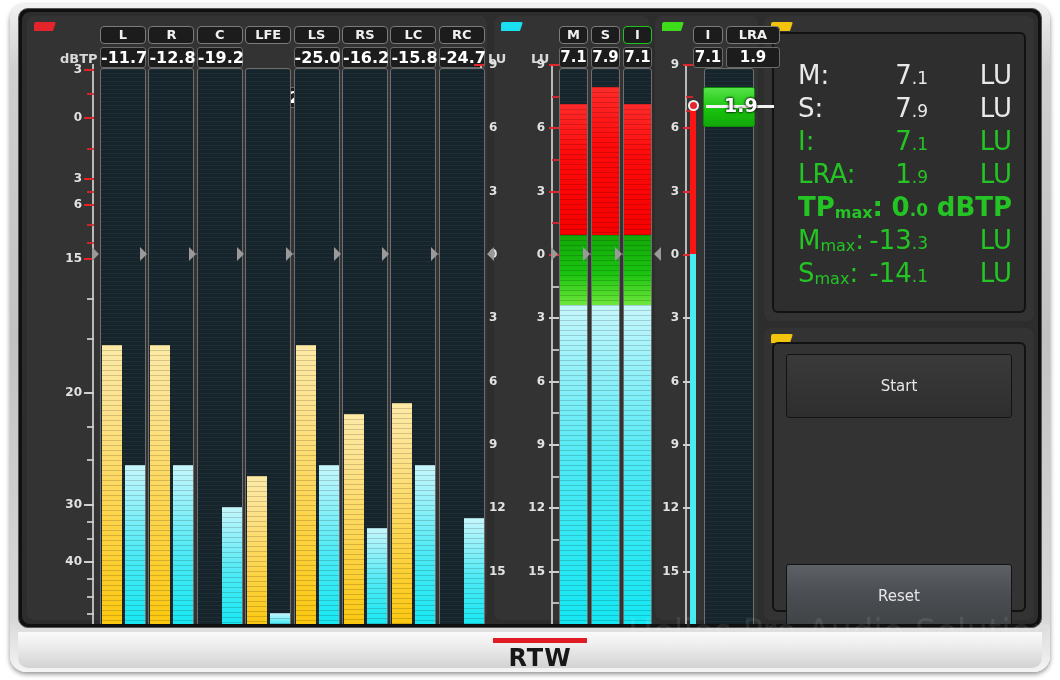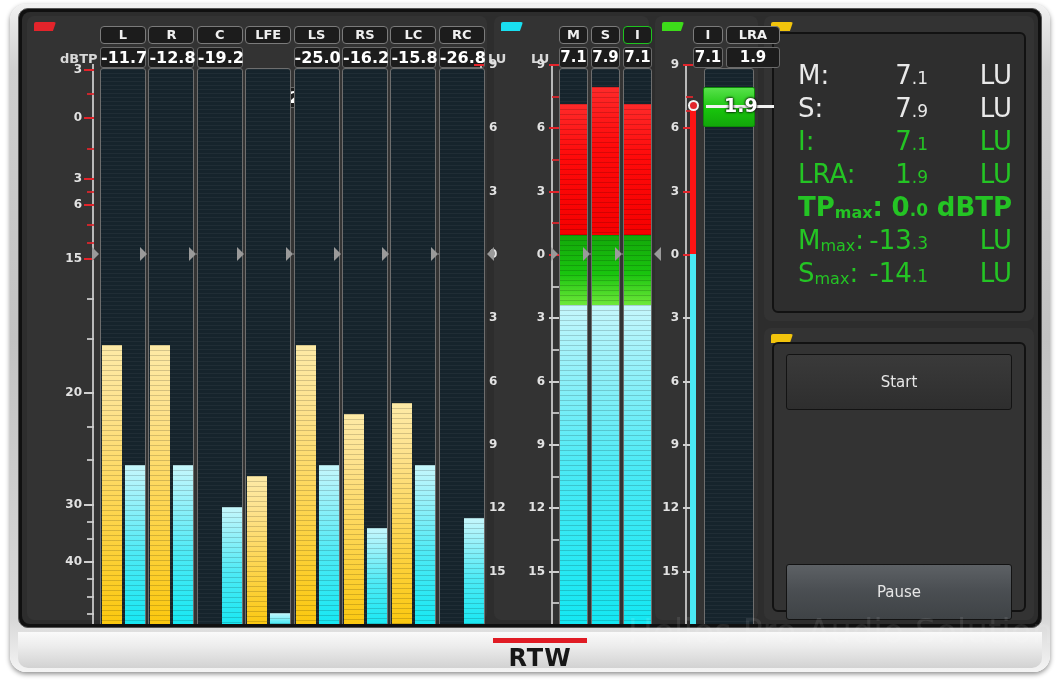--- a/index.html
+++ b/index.html
@@ -114,21 +114,21 @@
   .frac { font-size:17px; }
   .sub  { font-size:16px; vertical-align:-2px; }
   .c-white { color:#e9e9e9; }
   .c-green { color:#24c424; }
 
   
   .btnpanel {
     position:absolute; background:#333333; border:2px solid #121212; border-radius:6px;
   }
   .btn {
-    position:absolute; left:12px; right:12px; height:56px;
+    position:absolute; left:12px; right:12px; height:64px;
     border:1px solid #131313; border-radius:3px;
     color:#e6e6e6; font-size:15px;
     display:flex; align-items:center; justify-content:center;
     background:linear-gradient(180deg,#5d6165 0%,#4a4e52 48%,#3f4346 100%);
     cursor:pointer;
   }
   .btn.pressed { background:linear-gradient(180deg,#3a3a3a 0%,#343434 50%,#2e2e2e 100%); }
 
   
   .lra-block {
@@ -204,39 +204,39 @@
             <div class="ro-num c-green">-14<span class="frac">.1</span></div>
             <div class="ro-unit c-green">LU</div>
           </div>
         </div>
     </div>
 
     <div class="panel" id="p-btn" style="left:742px;top:316px;width:270px;height:292px;">
       <div class="corner-tab" style="background:#f2c40c;"></div>
       <div class="btnpanel" style="left:8px;top:14px;right:8px;bottom:8px;">
           <div class="btn pressed" style="top:10px;">Start</div>
-          <div class="btn" style="top:220px;">Pause</div>
+          <div class="btn" style="top:220px;">Reset</div>
         </div>
     </div>
   <div class="chip" style="position:absolute;left:78px;top:14px;width:46px;">L</div>
       <div class="val" style="position:absolute;left:78px;top:35px;width:46px;">-11.7</div>
       <div class="chip" style="position:absolute;left:126.4px;top:14px;width:46px;">R</div>
       <div class="val" style="position:absolute;left:126.4px;top:35px;width:46px;">-12.8</div>
       <div class="chip" style="position:absolute;left:174.8px;top:14px;width:46px;">C</div>
       <div class="val" style="position:absolute;left:174.8px;top:35px;width:46px;">-19.2</div>
       <div class="chip" style="position:absolute;left:223.2px;top:14px;width:46px;">LFE</div>
       <div class="val" style="position:absolute;left:223.2px;top:35px;width:64px;margin-top:40px;">-27.2</div>
       <div class="chip" style="position:absolute;left:271.6px;top:14px;width:46px;">LS</div>
       <div class="val" style="position:absolute;left:271.6px;top:35px;width:46px;">-25.0</div>
       <div class="chip" style="position:absolute;left:320px;top:14px;width:46px;">RS</div>
       <div class="val" style="position:absolute;left:320px;top:35px;width:46px;">-16.2</div>
       <div class="chip" style="position:absolute;left:368.4px;top:14px;width:46px;">LC</div>
       <div class="val" style="position:absolute;left:368.4px;top:35px;width:46px;">-15.8</div>
       <div class="chip" style="position:absolute;left:416.8px;top:14px;width:46px;">RC</div>
-      <div class="val" style="position:absolute;left:416.8px;top:35px;width:46px;">-26.8</div>
+      <div class="val" style="position:absolute;left:416.8px;top:35px;width:46px;">-24.7</div>
       <div class="unit-label" style="position:absolute;left:38px;top:39px;">dBTP</div>
       <div class="unit-label" style="position:absolute;left:466px;top:39px;">LU</div>
       <div class="scale" style="position:absolute;left:40px;top:0;width:34px;height:628px;">
         <div class="axis" style="left:30px;top:52px;height:570px;"></div>
         <div class="tick red" style="left:22px;top:57px;width:10px;"></div>
         <div class="lbl" style="left:0px;top:57px;width:20px;text-align:right;">3</div>
         <div class="tick red" style="left:22px;top:105px;width:10px;"></div>
         <div class="lbl" style="left:0px;top:105px;width:20px;text-align:right;">0</div>
         <div class="tick red" style="left:22px;top:166px;width:10px;"></div>
         <div class="lbl" style="left:0px;top:166px;width:20px;text-align:right;">3</div>

